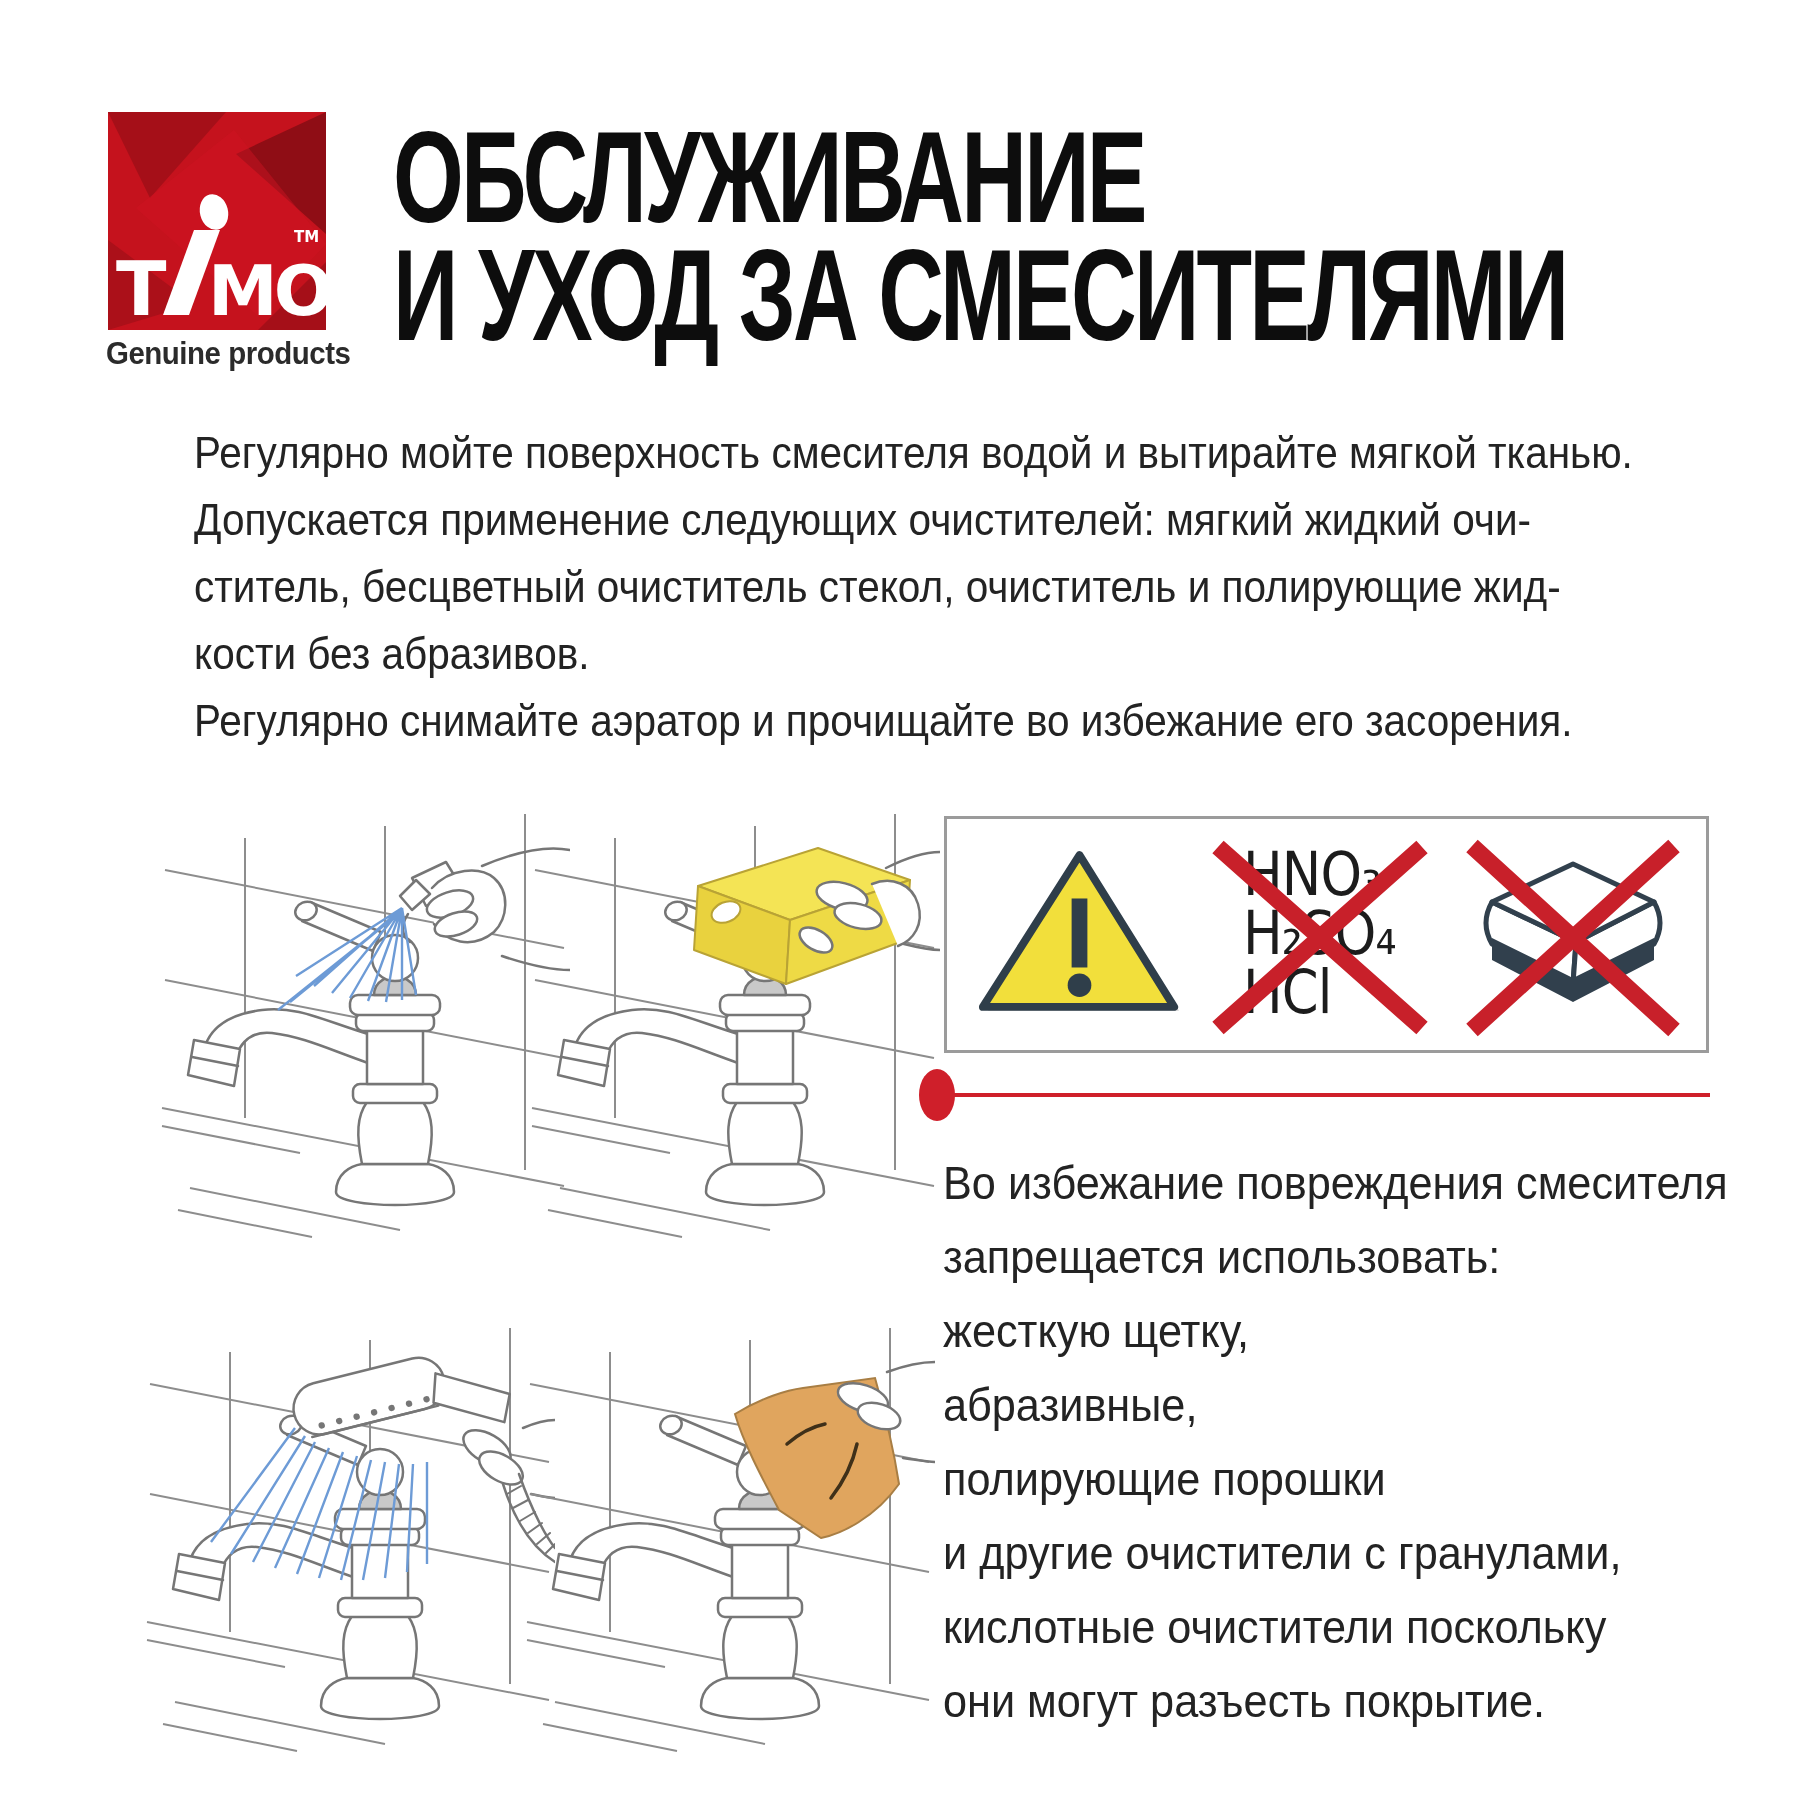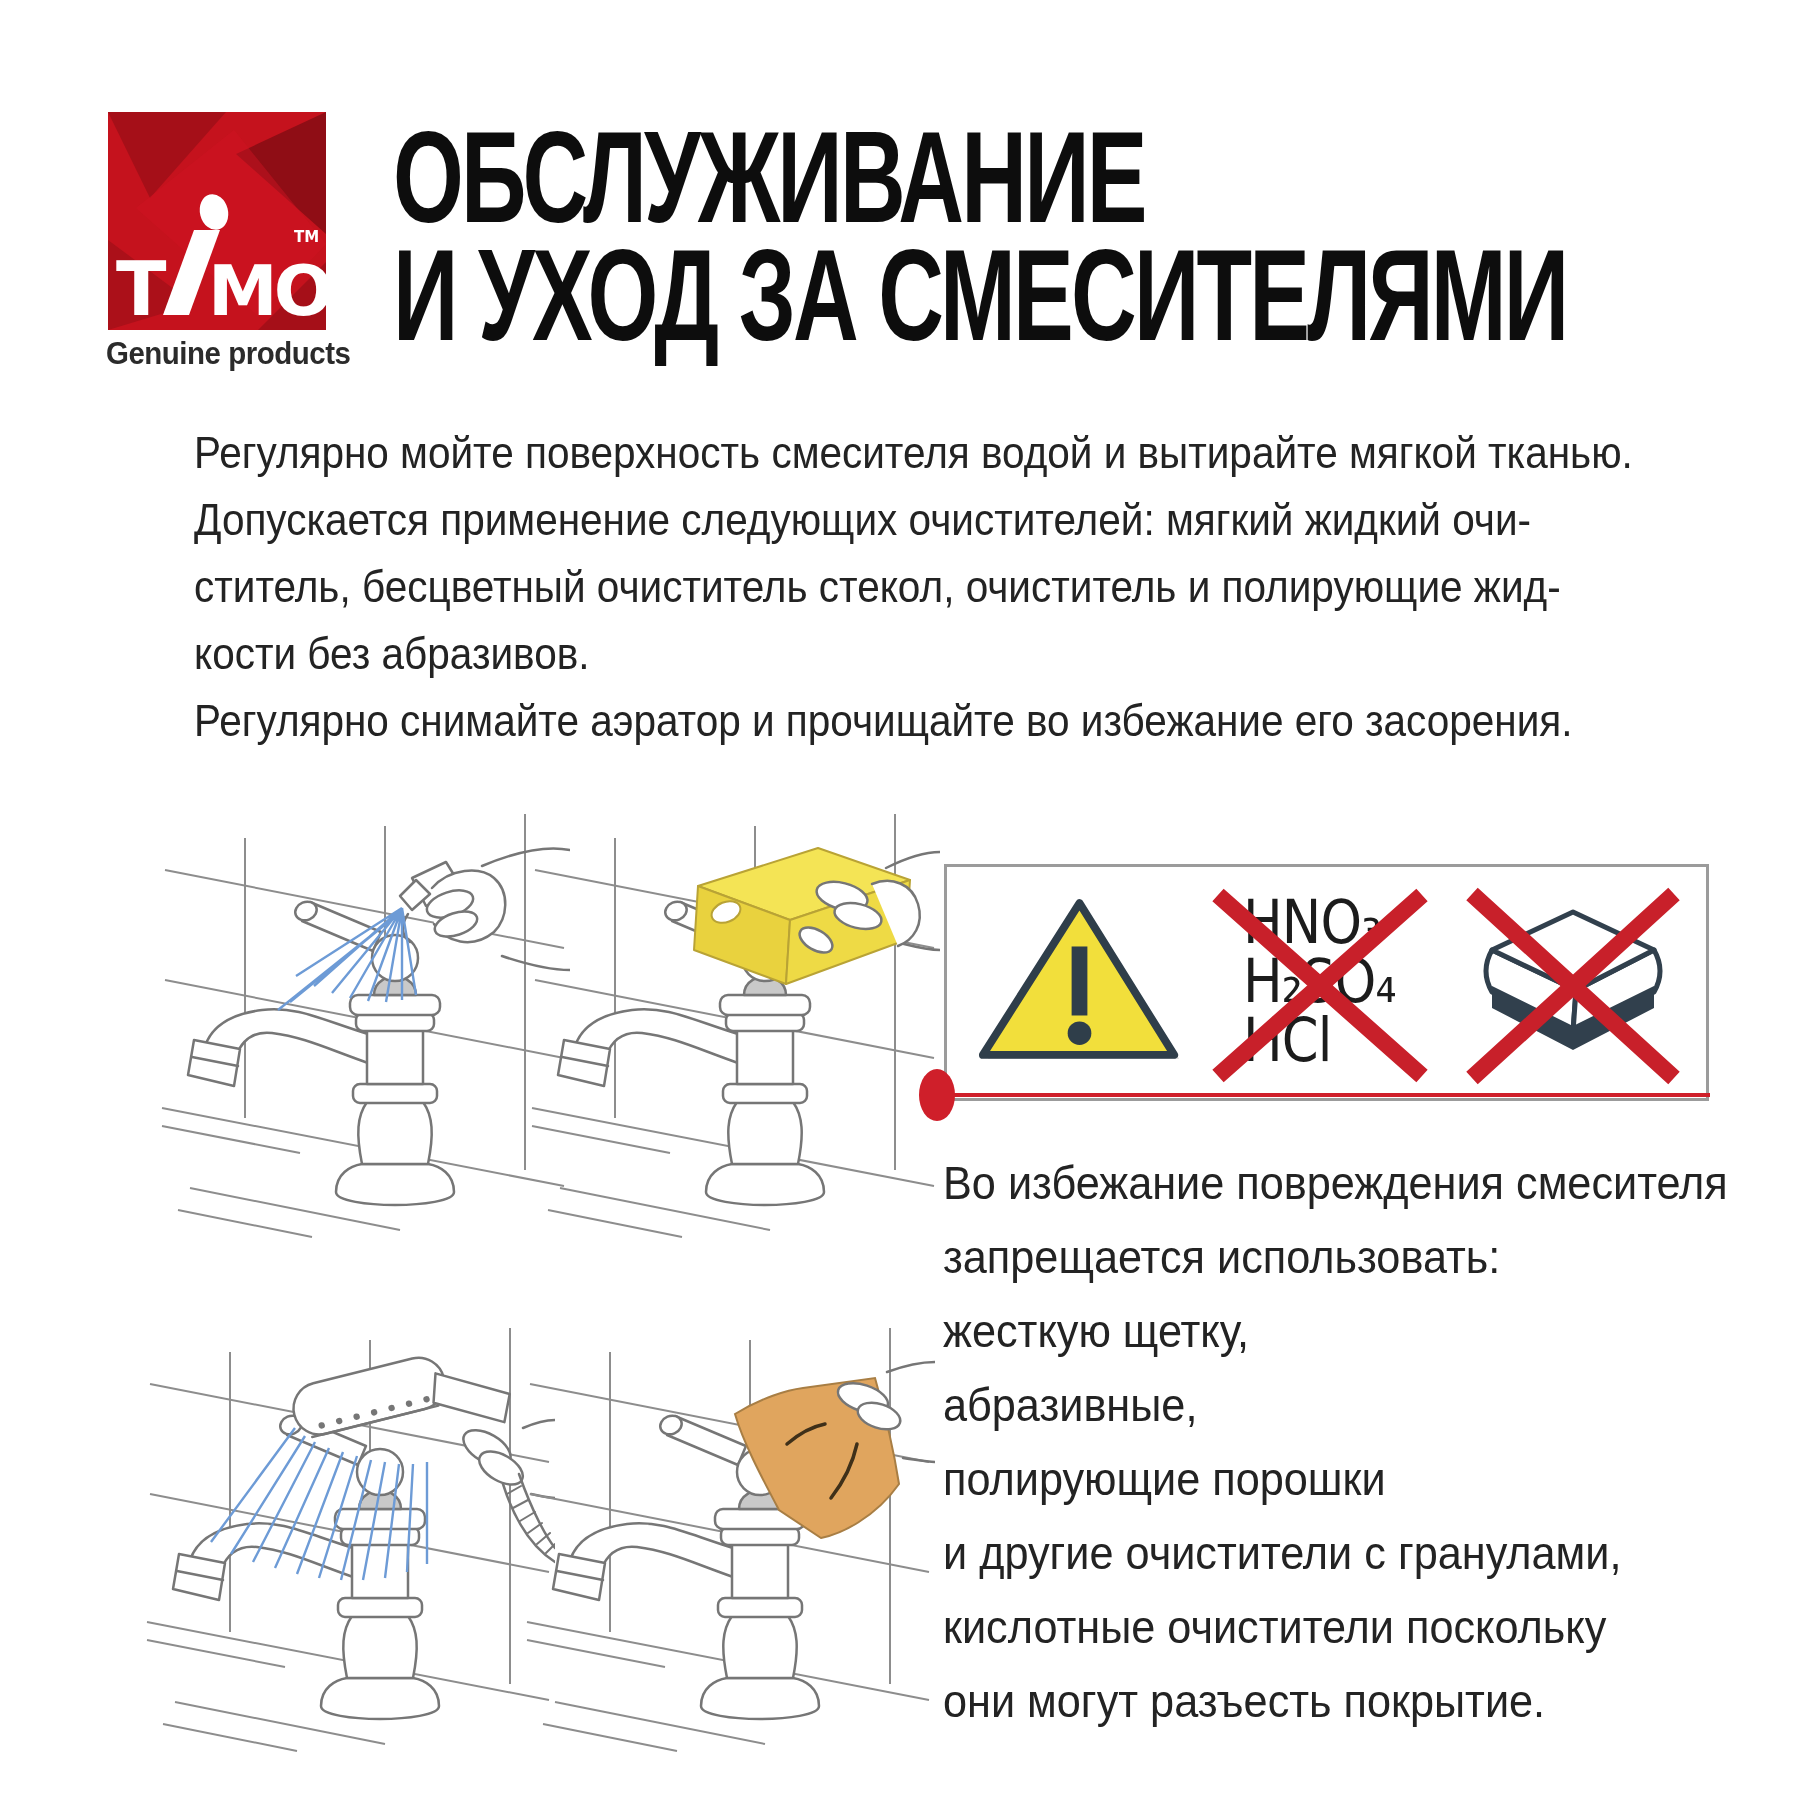--- a/index.html
+++ b/index.html
@@ -23,21 +23,21 @@
 
   
   .illo{position:absolute;width:420px;height:520px;}
   #illo-rinse{left:150px;top:718px;}
   #illo-sponge{left:520px;top:718px;}
   #illo-shower{left:135px;top:1232px;}
   #illo-cloth{left:515px;top:1232px;}
 
   
   .warnbox{left:944px;top:816px;width:765px;height:237px;border:3px solid #9b9b9b;
-           background:#ffffff;box-sizing:border-box;margin-top:48px;}
+           background:#ffffff;box-sizing:border-box;}
   .chem{left:296px;top:28px;font-family:"DejaVu Sans",sans-serif;font-size:60px;
         line-height:59px;color:#1c1c1c;letter-spacing:-1px;font-weight:500;
         transform:scaleX(.88);transform-origin:left top;white-space:nowrap;}
 
   
   .divider-dot{left:919px;top:1069px;width:36px;height:52px;border-radius:50%;background:#cf1f2a;}
   .divider-line{left:937px;top:1093px;width:773px;height:4px;background:#cf1f2a;}
 
   
   .prohibit{left:943px;top:1146px;font-size:47px;line-height:74px;color:#232323;

